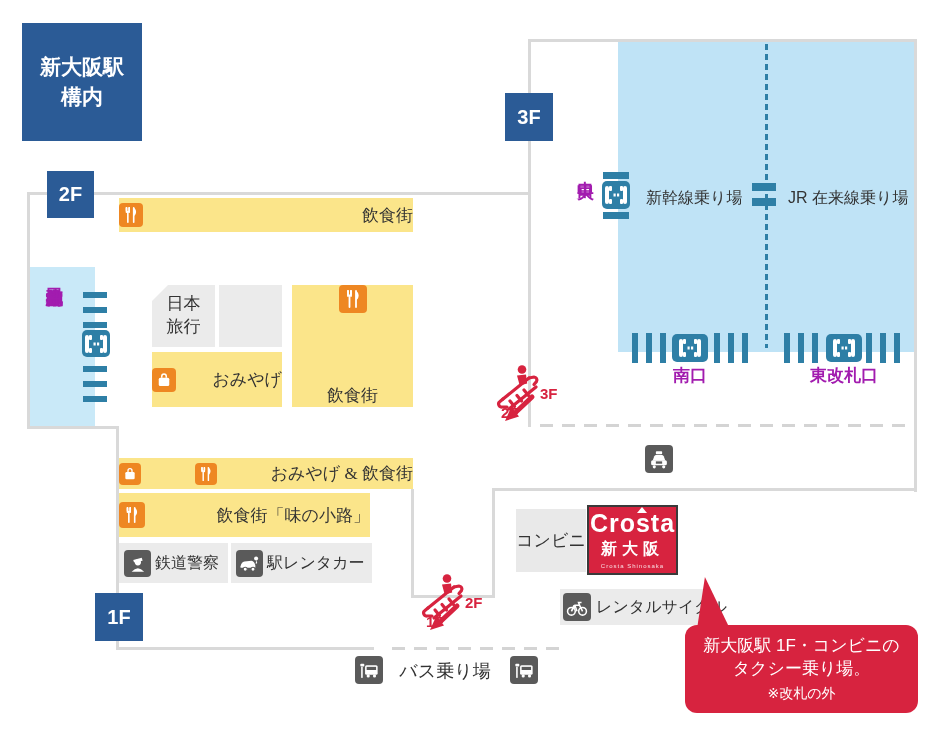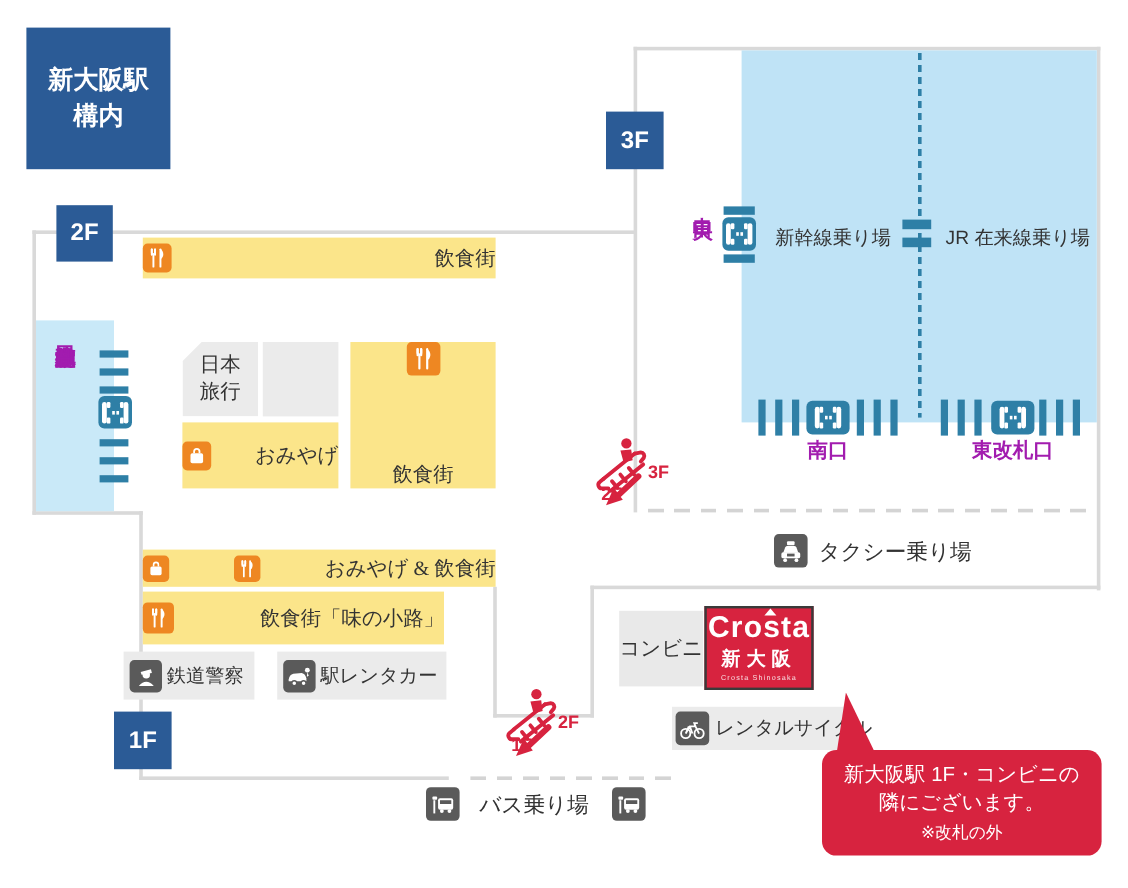--- a/index.html
+++ b/index.html
@@ -238,21 +238,21 @@
             <path d="M5 2v3a1.5 1.5 0 0 0 3 0V2"></path>
             <path d="M6.5 7v11"></path>
           </g>
           <path d="M13 2c3 1.5 3.6 6 1 8.5l-1 .8V2z" fill="#fff"></path>
           <path d="M13 2v16" stroke="#fff" stroke-width="1.8" stroke-linecap="round"></path>
         </svg>
     </span>
     <span class="lbl">飲食街「味の小路」</span>
   </div>
 
-  <div class="ab graybox" style="left:103px;top:543px;width:104px;height:40px;padding-left:5px;gap:4px;">
+  <div class="ab graybox" style="left:119px;top:543px;width:104px;height:40px;padding-left:5px;gap:4px;">
     <span class="gicon" style="width:27px;height:27px;">
       <svg width="21" height="21" viewBox="0 0 27 27">
           <g fill="#fff">
             <circle cx="14" cy="12" r="4"></circle>
             <path d="M6 24q8-9 16 0z"></path>
             <path d="M8 9l11-3 1 4-11 2z"></path>
           </g>
         </svg>
     </span>
     <span class="lbl16">鉄道警察</span>
@@ -314,21 +314,20 @@
         <g fill="#fff">
           <rect x="10" y="4" width="8" height="4" rx="1"></rect>
           <path d="M6 16l2-5.5q.8-1.5 2.5-1.5h7q1.7 0 2.5 1.5L22 16z"></path>
           <rect x="4" y="15.5" width="20" height="6.5" rx="2"></rect>
           <rect x="10" y="17" width="8" height="3" fill="#5a5a5a"></rect>
           <circle cx="8" cy="24" r="2"></circle>
           <circle cx="20" cy="24" r="2"></circle>
         </g>
       </svg>
   </div>
-  <div class="ab lbl" style="left:682px;top:448px;font-size:18px;">タクシー乗り場</div>
 
   <div class="ab graybox" style="left:516px;top:509px;width:70px;height:63px;justify-content:center;background:#e9e9e9;">
     <span class="lbl">コンビニ</span>
   </div>
 
   <div class="ab crosta" style="left:587px;top:505px;width:91px;height:70px;">
     <div class="crosta-logo">
       <span>Crosta</span>
       <span class="crosta-hat"></span>
     </div>
@@ -371,17 +370,17 @@
           <rect x="11" y="10" width="12" height="4" fill="#5a5a5a"></rect>
           <circle cx="13" cy="21.5" r="2"></circle>
           <circle cx="21" cy="21.5" r="2"></circle>
         </g>
       </svg>
   </div>
 
   <div class="ab" style="left:697px;top:577px;width:33px;height:52px;background:#d7233f;clip-path:polygon(24% 0,100% 100%,0 100%);"></div>
   <div class="ab callout" style="left:685px;top:625px;width:233px;height:88px;display:flex;flex-direction:column;align-items:center;justify-content:center;line-height:1.35;">
     <div style="font-size:17px;">新大阪駅 1F・コンビニの</div>
-    <div style="font-size:17px;">隣にございます。</div>
+    <div style="font-size:17px;">タクシー乗り場。</div>
     <div style="font-size:14px;margin-top:3px;">※改札の外</div>
   </div>
 
 </div>
 
 </body></html>

